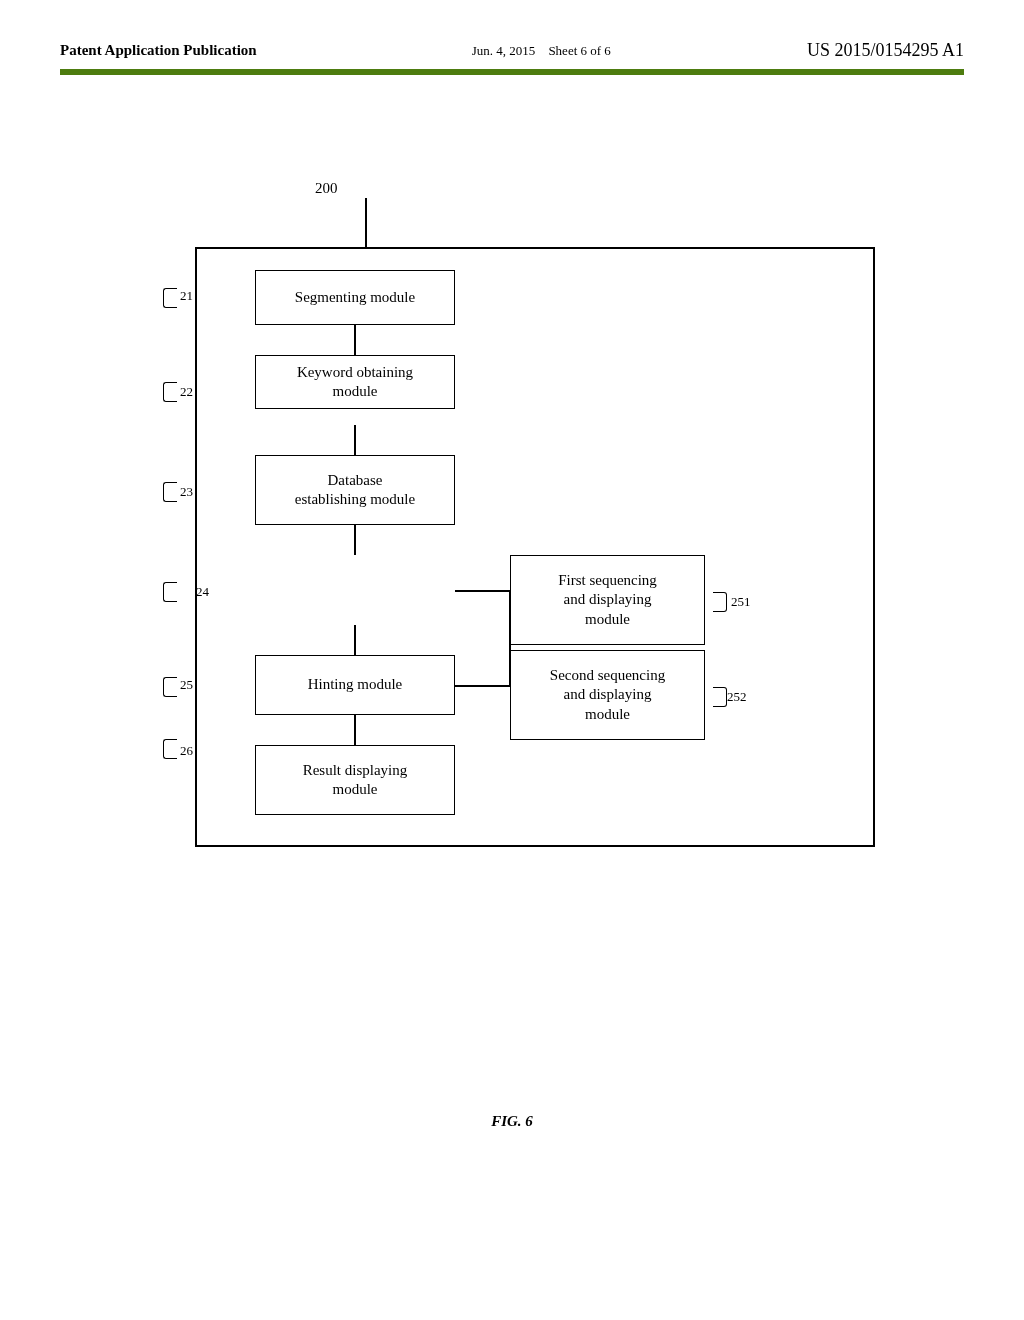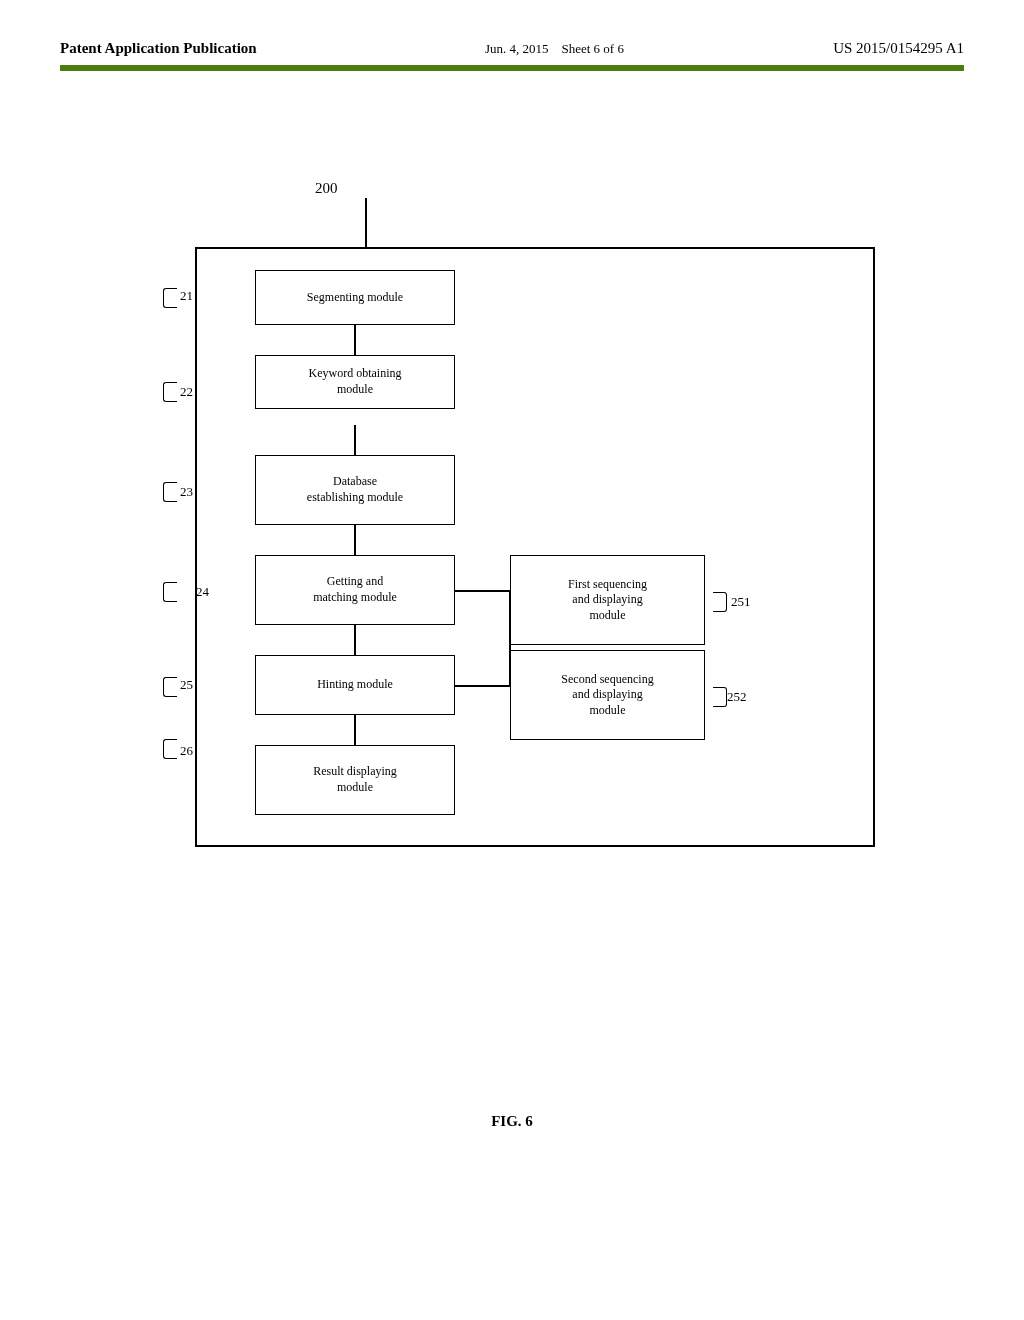--- a/index.html
+++ b/index.html
@@ -31,41 +31,41 @@
     }
     .header-left {
       font-size: 15px;
       font-weight: bold;
     }
     .header-center {
       font-size: 13px;
       margin-left: 19px;
     }
     .header-right {
-      font-size: 15px;
+      font-size: 18px;
     }
 
     
     .diagram-area {
       position: absolute;
       top: 180px;
       left: 80px;
       width: 860px;
       height: 750px;
     }
 
     
     .module-box {
       position: absolute;
       border: 1.5px solid #000;
       text-align: center;
       display: flex;
       align-items: center;
       justify-content: center;
-      font-size: 12px;
+      font-size: 15px;
       line-height: 1.3;
       background: #fff;
     }
   </style>
 </head>
 <body>
 
 <div class="page">
 
   <div class="header">
@@ -99,23 +99,20 @@
     </div>
 
     <div style="position:absolute; left:274px; top:245px; width:1.5px; height:30px; background:#000;"></div>
 
     <div class="module-box" style="left:175px; top:275px; width:200px; height:70px; position:absolute;">
       <span>Database<br>establishing module</span>
     </div>
 
     <div style="position:absolute; left:274px; top:345px; width:1.5px; height:30px; background:#000;"></div>
 
-    <div class="module-box" style="left:175px; top:375px; width:200px; height:70px; position:absolute;">
-      <span>Getting and<br>matching module</span>
-    </div>
 
     <div style="position:absolute; left:375px; top:410px; width:55px; height:1.5px; background:#000;"></div>
 
     <div style="position:absolute; left:274px; top:445px; width:1.5px; height:30px; background:#000;"></div>
 
     <div class="module-box" style="left:175px; top:475px; width:200px; height:60px; position:absolute;">
       <span>Hinting module</span>
     </div>
 
     <div style="position:absolute; left:375px; top:505px; width:55px; height:1.5px; background:#000;"></div>
@@ -171,15 +168,15 @@
       <span style="font-size:13px; margin-left:4px;">251</span>
     </div>
 
     <div style="position:absolute; left:630px; top:507px; display:flex; align-items:center;">
       <div style="width:14px; height:20px; border:1.5px solid #000; border-left:none; border-radius:0 3px 3px 0; margin-left:3px;"></div>
       <span style="font-size:13px; ">252</span>
     </div>
 
   </div>
 
-  <div style="position:absolute; bottom:190px; left:50%; transform:translateX(-50%); font-size:15px; font-weight:bold;">FIG. 6</div>
+  <div style="position:absolute; bottom:190px; left:50%; transform:translateX(-50%); font-size:15px; font-weight:bold;font-style:italic;">FIG. 6</div>
 
 </div>
 
 </body></html>

